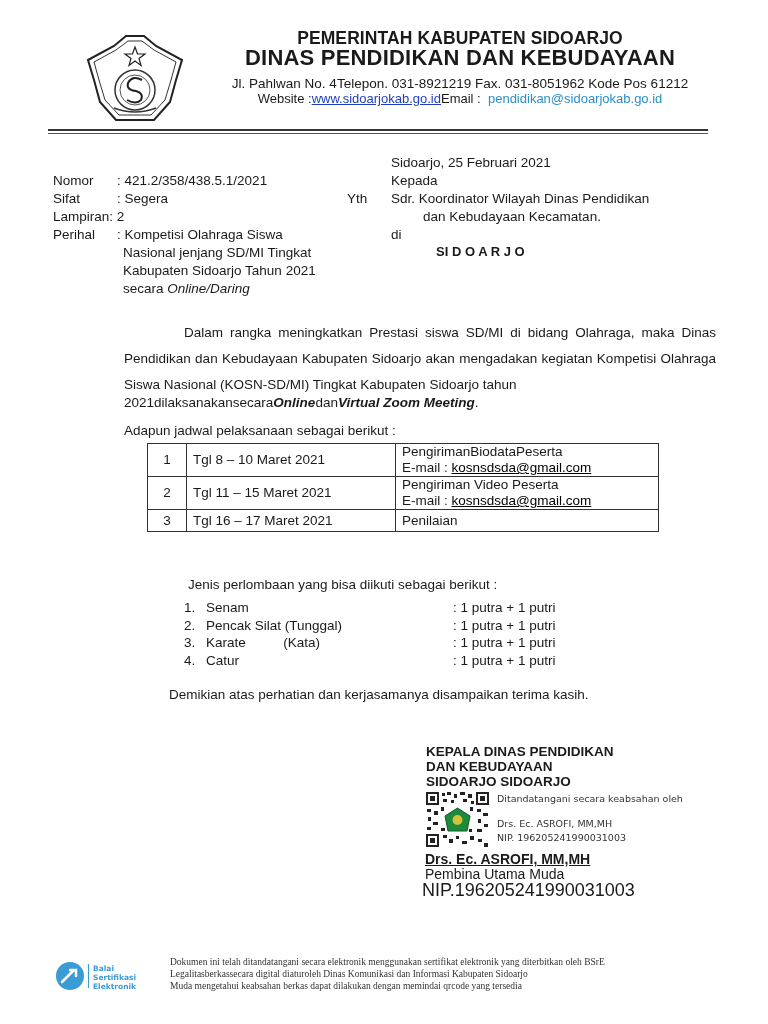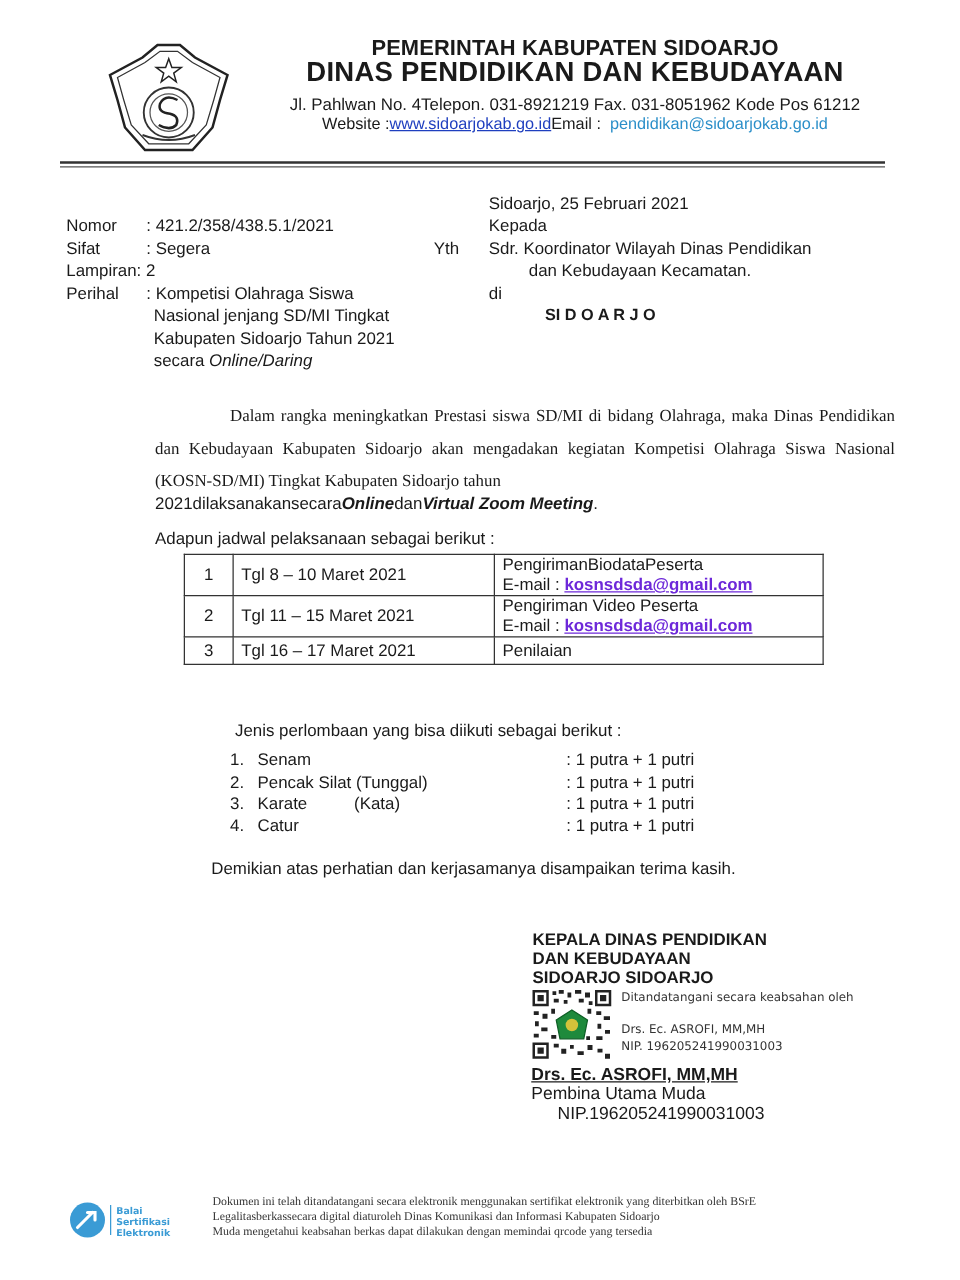--- a/index.html
+++ b/index.html
@@ -19,30 +19,30 @@
   .rule1 { left: 48px; top: 129px; width: 660px; height: 2px; background: #333; }
   .rule2 { left: 48px; top: 133px; width: 660px; height: 1px; background: #555; }
 
   
   .meta-label { left: 53px; width: 64px; }
   .meta-val { left: 117px; }
 
   .right-col { left: 391px; }
 
   
-  .para { left: 124px; top: 320px; width: 592px; font-size: 13.5px; line-height: 26px; text-align: justify; font-family: Liberation Serif, serif; }
+  .para { left: 124px; top: 320px; width: 592px; font-size: 13.5px; line-height: 26px; text-align: justify; }
   .para .first { padding-left: 60px; }
 
   table.jadwal { position: absolute; left: 147px; top: 443px; border-collapse: collapse; font-size: 13.5px; }
   table.jadwal td, table.jadwal th { border: 1.2px solid #333; padding: 0 6px; line-height: 16px; font-weight: normal; }
   table.jadwal th { height: 20px; text-align: center; }
   table.jadwal td.no { text-align: center; width: 26px; }
   table.jadwal td.date { width: 196px; }
   table.jadwal td.ket { width: 250px; }
-  table.jadwal a { color: #6d28d9; text-decoration: underline; font-weight: bold; }
+  table.jadwal a { color: #000000; text-decoration: underline; }
 
   .list-num { left: 184px; width: 20px; }
   .list-name { left: 206px; }
   .list-val { left: 453px; }
 
   
   .sig-title { left: 426px; font-weight: bold; font-size: 13.5px; line-height: 15px; }
   .qr { left: 425px; top: 791px; width: 65px; height: 57px; }
   .esig { left: 497px; font-size: 9.5px; font-family: "DejaVu Sans", sans-serif; color: #333; }
   .sig-name { left: 425px; top: 851px; font-weight: bold; font-size: 14px; text-decoration: underline; }
@@ -190,21 +190,21 @@
     </g>
     <polygon points="32.5,17 45,25 42,40 23,40 20,25" fill="#1e8a3c" stroke="#0d5e25" stroke-width="1"></polygon>
     <circle cx="32.5" cy="29" r="5" fill="#d4c23a"></circle>
   </svg>
 </div>
 <div class="abs esig" style="top:793px">Ditandatangani secara keabsahan oleh</div>
 <div class="abs esig" style="top:818px">Drs. Ec. ASROFI, MM,MH</div>
 <div class="abs esig" style="top:832px">NIP. 196205241990031003</div>
 <div class="abs sig-name">Drs. Ec. ASROFI, MM,MH</div>
 <div class="abs t" style="left:425px;top:866px;font-size:14px">Pembina Utama Muda</div>
-<div class="abs t" style="left:446px;top:882px;font-size:14px">NIP.196205241990031003</div>
+<div class="abs t" style="left:422px;top:882px;font-size:18px">NIP.196205241990031003</div>
 
 <div class="abs bsre-logo">
   <svg width="92" height="32" viewBox="0 0 92 32">
     <circle cx="16" cy="16" r="14" fill="#3a9bd5"></circle>
     <path d="M8 22 L20 10 M16 10 L22 10 L22 16" stroke="#fff" stroke-width="2.5" fill="none" stroke-linecap="round"></path>
     <rect x="34" y="4" width="1" height="24" fill="#3a9bd5"></rect>
     <text x="39" y="11" font-family="DejaVu Sans, sans-serif" font-size="7.5" font-weight="bold" fill="#3a9bd5">Balai</text>
     <text x="39" y="20" font-family="DejaVu Sans, sans-serif" font-size="7.5" font-weight="bold" fill="#3a9bd5">Sertifikasi</text>
     <text x="39" y="29" font-family="DejaVu Sans, sans-serif" font-size="7.5" font-weight="bold" fill="#3a9bd5">Elektronik</text>
   </svg>

